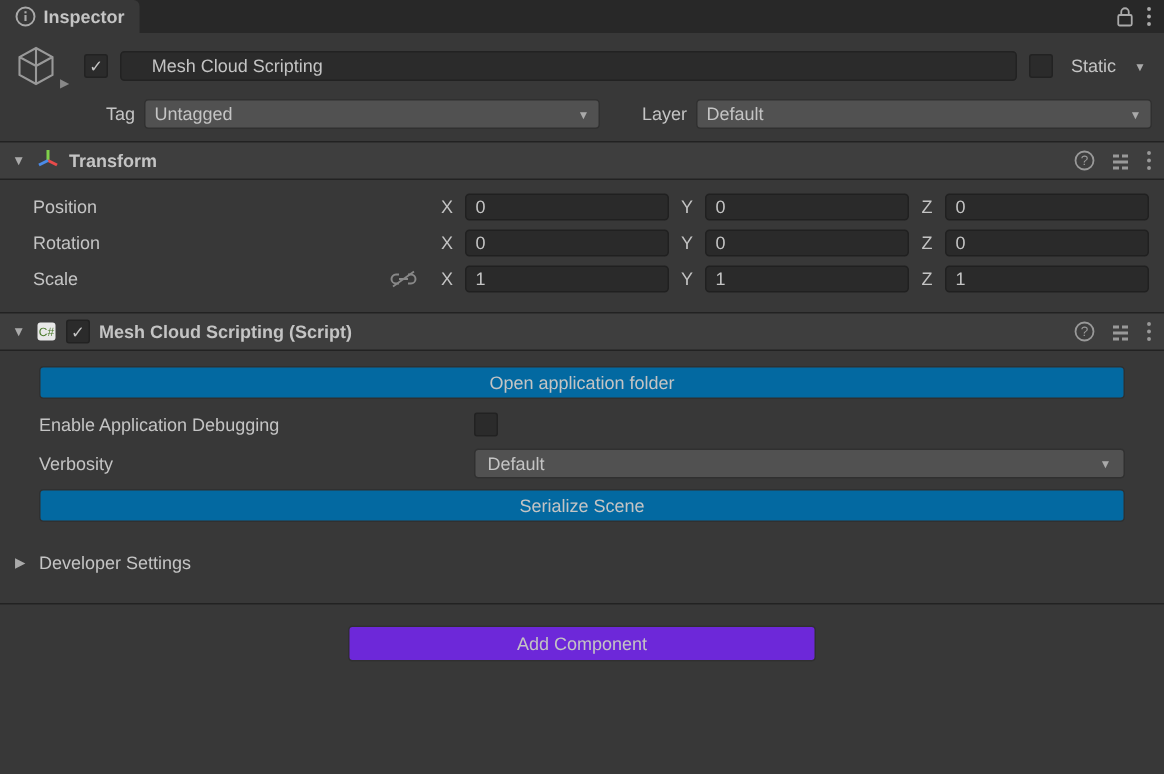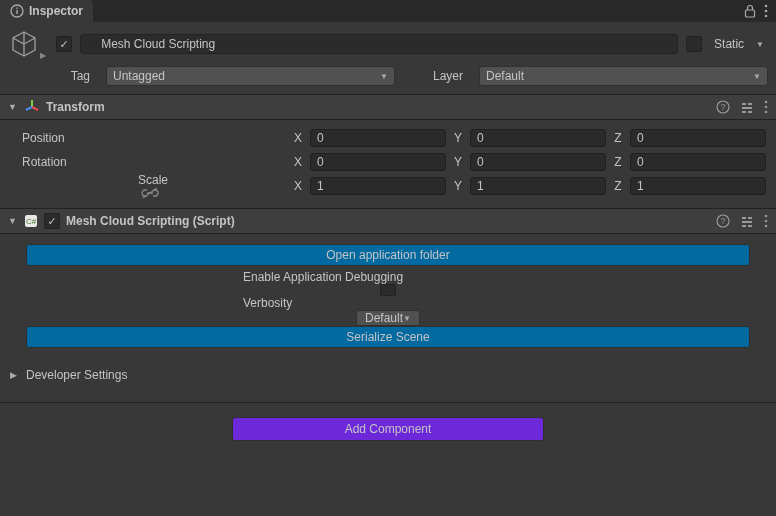--- a/index.html
+++ b/index.html
@@ -11,41 +11,41 @@
   .topright { display: flex; align-items: center; gap: 8px; padding-right: 8px; color: #999; }
   
   .go-header { display: flex; align-items: center; padding: 6px 8px 4px 8px; gap: 8px; }
   .cube-icon { width: 32px; height: 32px; display: flex; align-items: center; justify-content: center; }
   .foldout-small { font-size: 8px; color: #888; margin-right: 2px; }
   .chk { width: 16px; height: 16px; background: #2b2b2b; border: 1px solid #222; border-radius: 2px; display: flex; align-items: center; justify-content: center; }
   .chk.checked::after { content: "✓"; color: #c4c4c4; font-size: 11px; }
   .name-field { flex: 1; height: 20px; background: #2b2b2b; border: 1px solid #222; border-radius: 3px; padding: 0 20px; line-height: 18px; color: #c4c4c4; }
   .static-label { padding: 0 4px; }
   
-  .tag-row { display: flex; align-items: center; padding: 2px 8px 8px 56px; gap: 16px; }
+  .tag-row { display: flex; align-items: center; padding: 2px 8px 8px 56px; gap: 6px; }
   .tag-row .lbl { width: 34px; text-align: right; }
   .dd { flex: 1; height: 20px; background: #515151; border: 1px solid #303030; border-radius: 3px; padding: 0 6px; display: flex; align-items: center; justify-content: space-between; }
   .dd .arrow { font-size: 8px; color: #aaa; }
   .layer-lbl { width: 44px; text-align: right; margin-left: 8px; }
   
   .component-header { display: flex; align-items: center; background: #3e3e3e; border-top: 1px solid #222; border-bottom: 1px solid #222; height: 26px; padding: 0 8px; gap: 6px; }
   .fold { font-size: 9px; color: #aaa; width: 10px; }
   .comp-title { font-weight: bold; flex: 1; }
   .hdr-icons { display: flex; gap: 10px; color: #999; align-items: center; }
   
   .field-block { padding: 6px 10px 10px 22px; }
   .vec-row { display: flex; align-items: center; height: 24px; }
   .vec-row .flabel { width: 270px; }
   .axis { display: flex; align-items: center; gap: 6px; flex: 1; }
   .axis .ax-lbl { width: 12px; text-align: center; }
   .num-field { flex: 1; height: 18px; background: #2a2a2a; border: 1px solid #202020; border-radius: 3px; padding: 0 6px; line-height: 16px; color: #c4c4c4; }
   .link-icon { color: #888; margin-right: 6px; font-size: 12px; }
   
   .btn { display: block; text-align: center; background: #0369a1; border: 1px solid #303030; border-radius: 3px; height: 22px; line-height: 20px; margin: 4px 0; }
-  .field-row { display: flex; align-items: center; height: 26px; flex-direction: column; }
+  .field-row { display: flex; align-items: center; height: 26px; }
   .field-row .flabel { width: 290px; }
   .dd-wide { flex: 1; height: 20px; background: #515151; border: 1px solid #303030; border-radius: 3px; padding: 0 8px; display: flex; align-items: center; justify-content: space-between; }
   
   .dev-row { display: flex; align-items: center; padding: 6px 10px; gap: 6px; }
   
   .add-comp-wrap { border-top: 1px solid #222; padding: 14px 0; display: flex; justify-content: center; }
   .add-comp { width: 312px; height: 24px; text-align: center; background: #6d28d9; border: 1px solid #303030; border-radius: 3px; line-height: 22px; }
   
   svg { display: block; }
 </style>
@@ -163,21 +163,21 @@
     <div class="axis">
       <span class="ax-lbl">X</span>
       <div class="num-field">0</div>
       <span class="ax-lbl">Y</span>
       <div class="num-field">0</div>
       <span class="ax-lbl">Z</span>
       <div class="num-field">0</div>
     </div>
   </div>
   <div class="vec-row">
-    <span class="flabel" style="display:flex;align-items:center;justify-content:space-between;padding-right:8px;flex-direction:column;">
+    <span class="flabel" style="display:flex;align-items:center;justify-content:space-between;padding-right:8px;">
       <span>Scale</span>
       <span class="link-icon">
         <svg width="18" height="12" viewBox="0 0 18 12">
             <path d="M6 3 H4 a3 3 0 0 0 0 6 h2 M12 3 h2 a3 3 0 0 1 0 6 h-2 M6 6 h6" stroke="#888" stroke-width="1.3" fill="none"></path>
             <line x1="2" y1="11" x2="16" y2="1" stroke="#888" stroke-width="1.2"></line>
           </svg>
       </span>
     </span>
     <div class="axis">
       <span class="ax-lbl">X</span>

